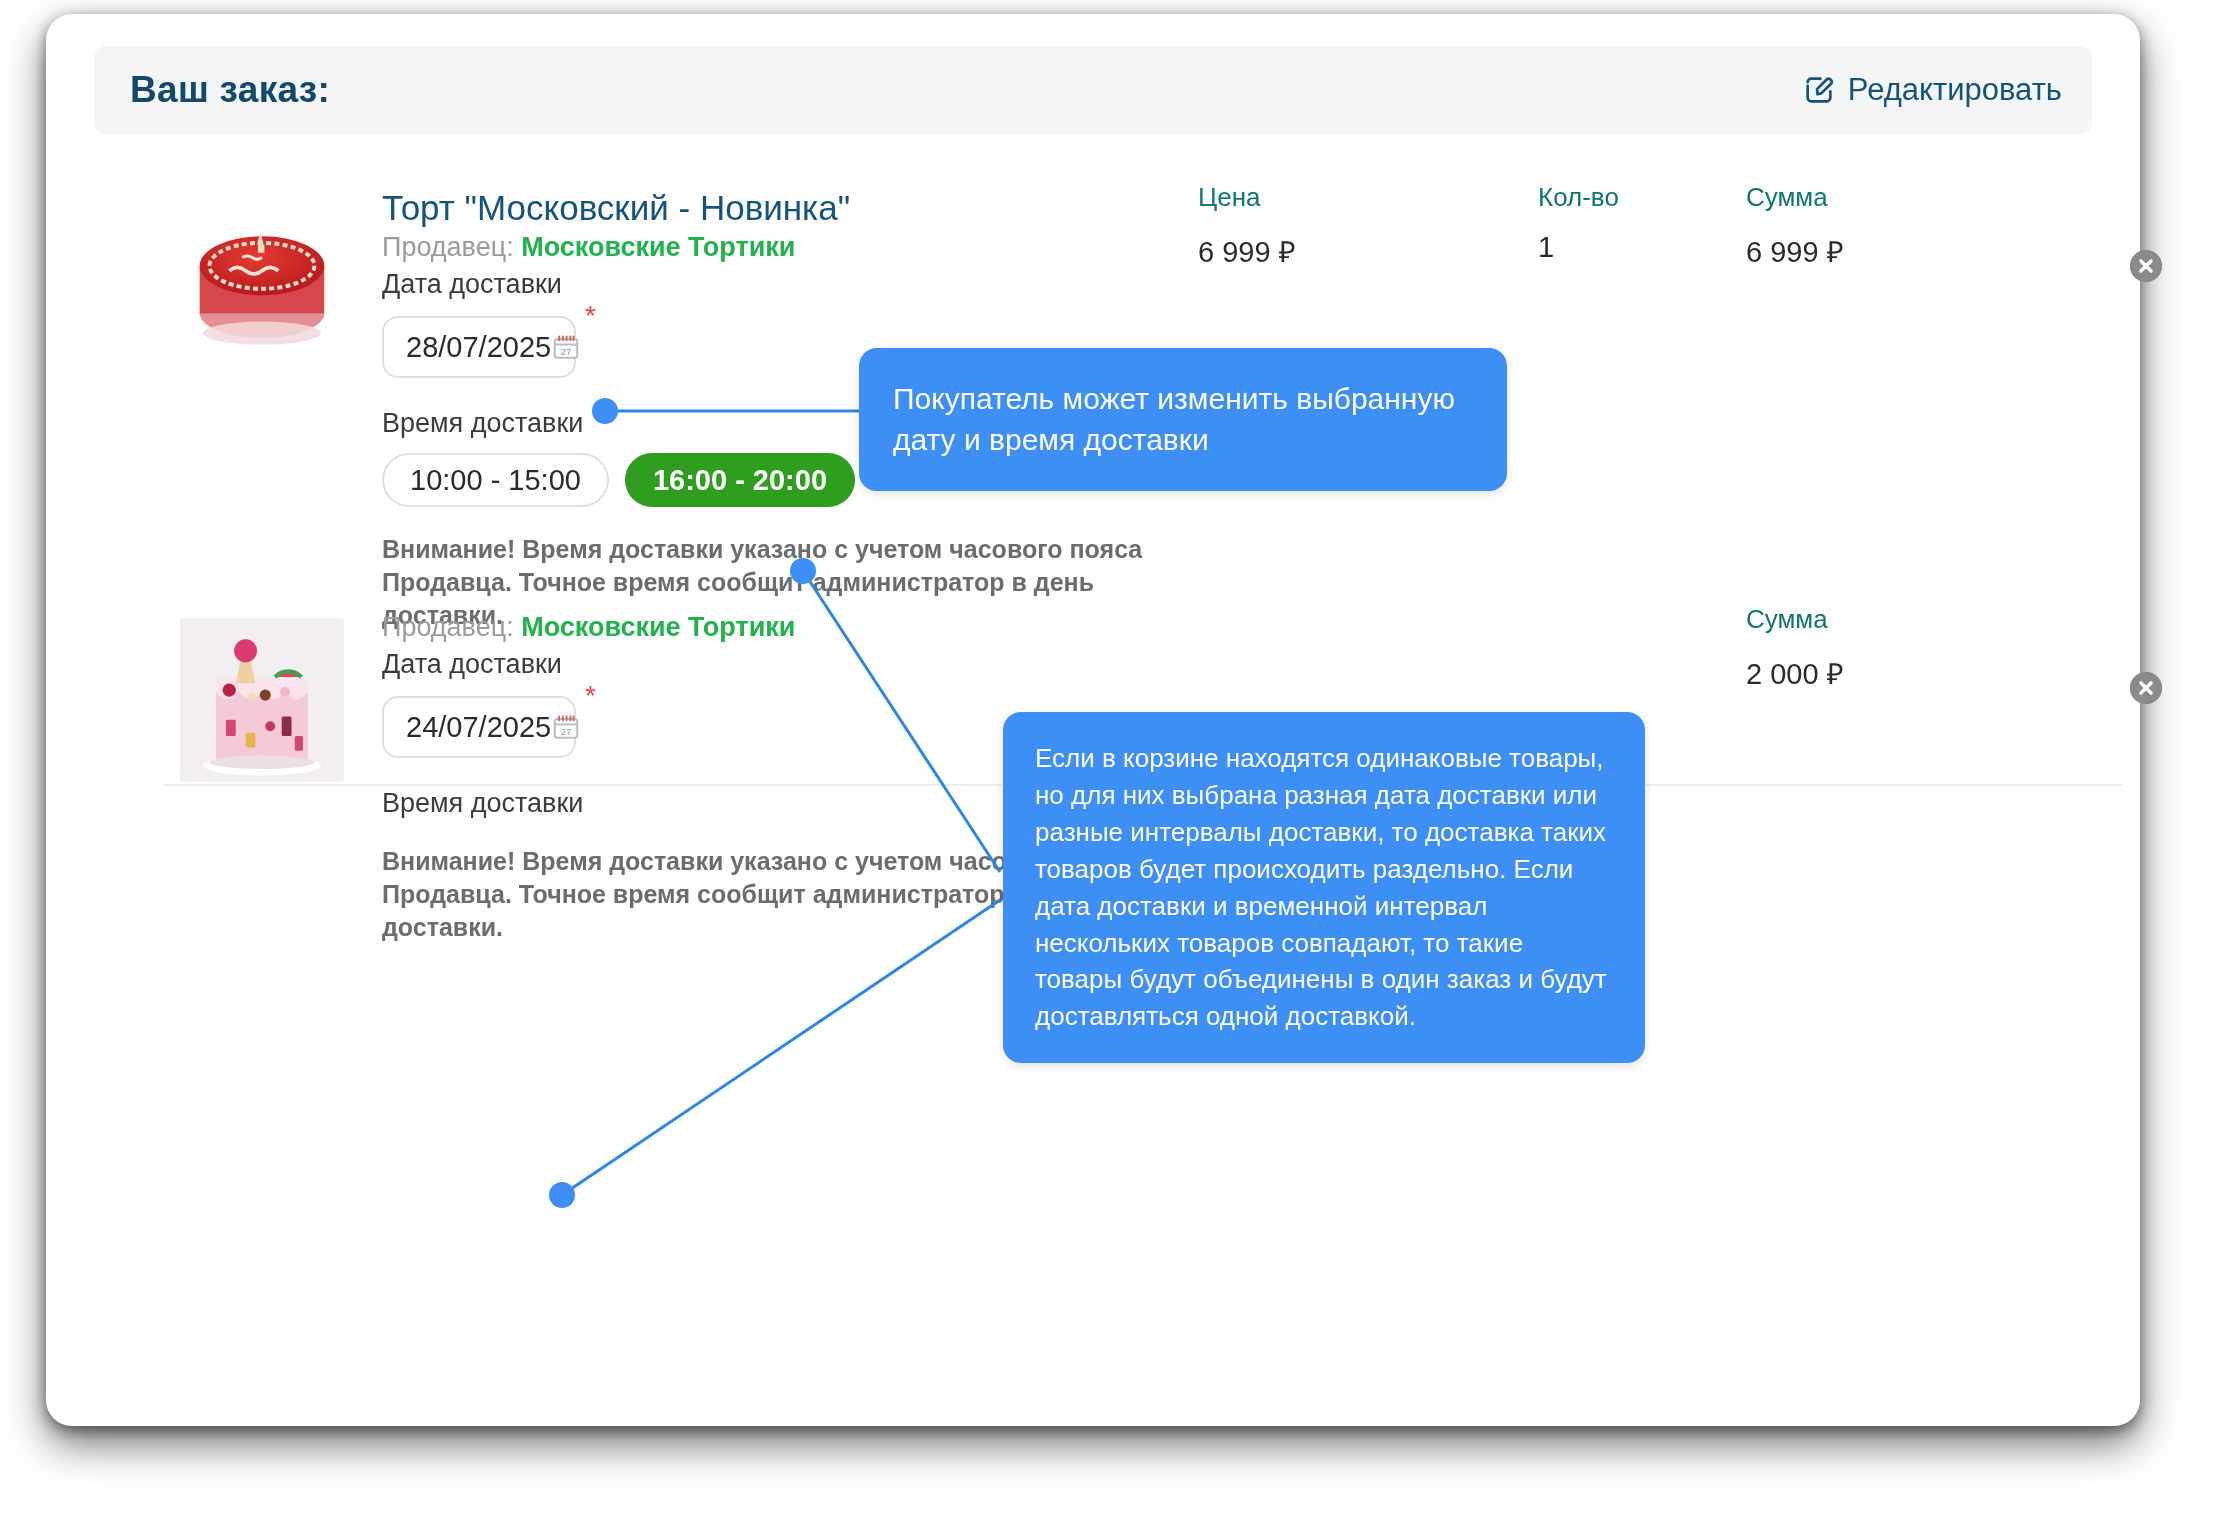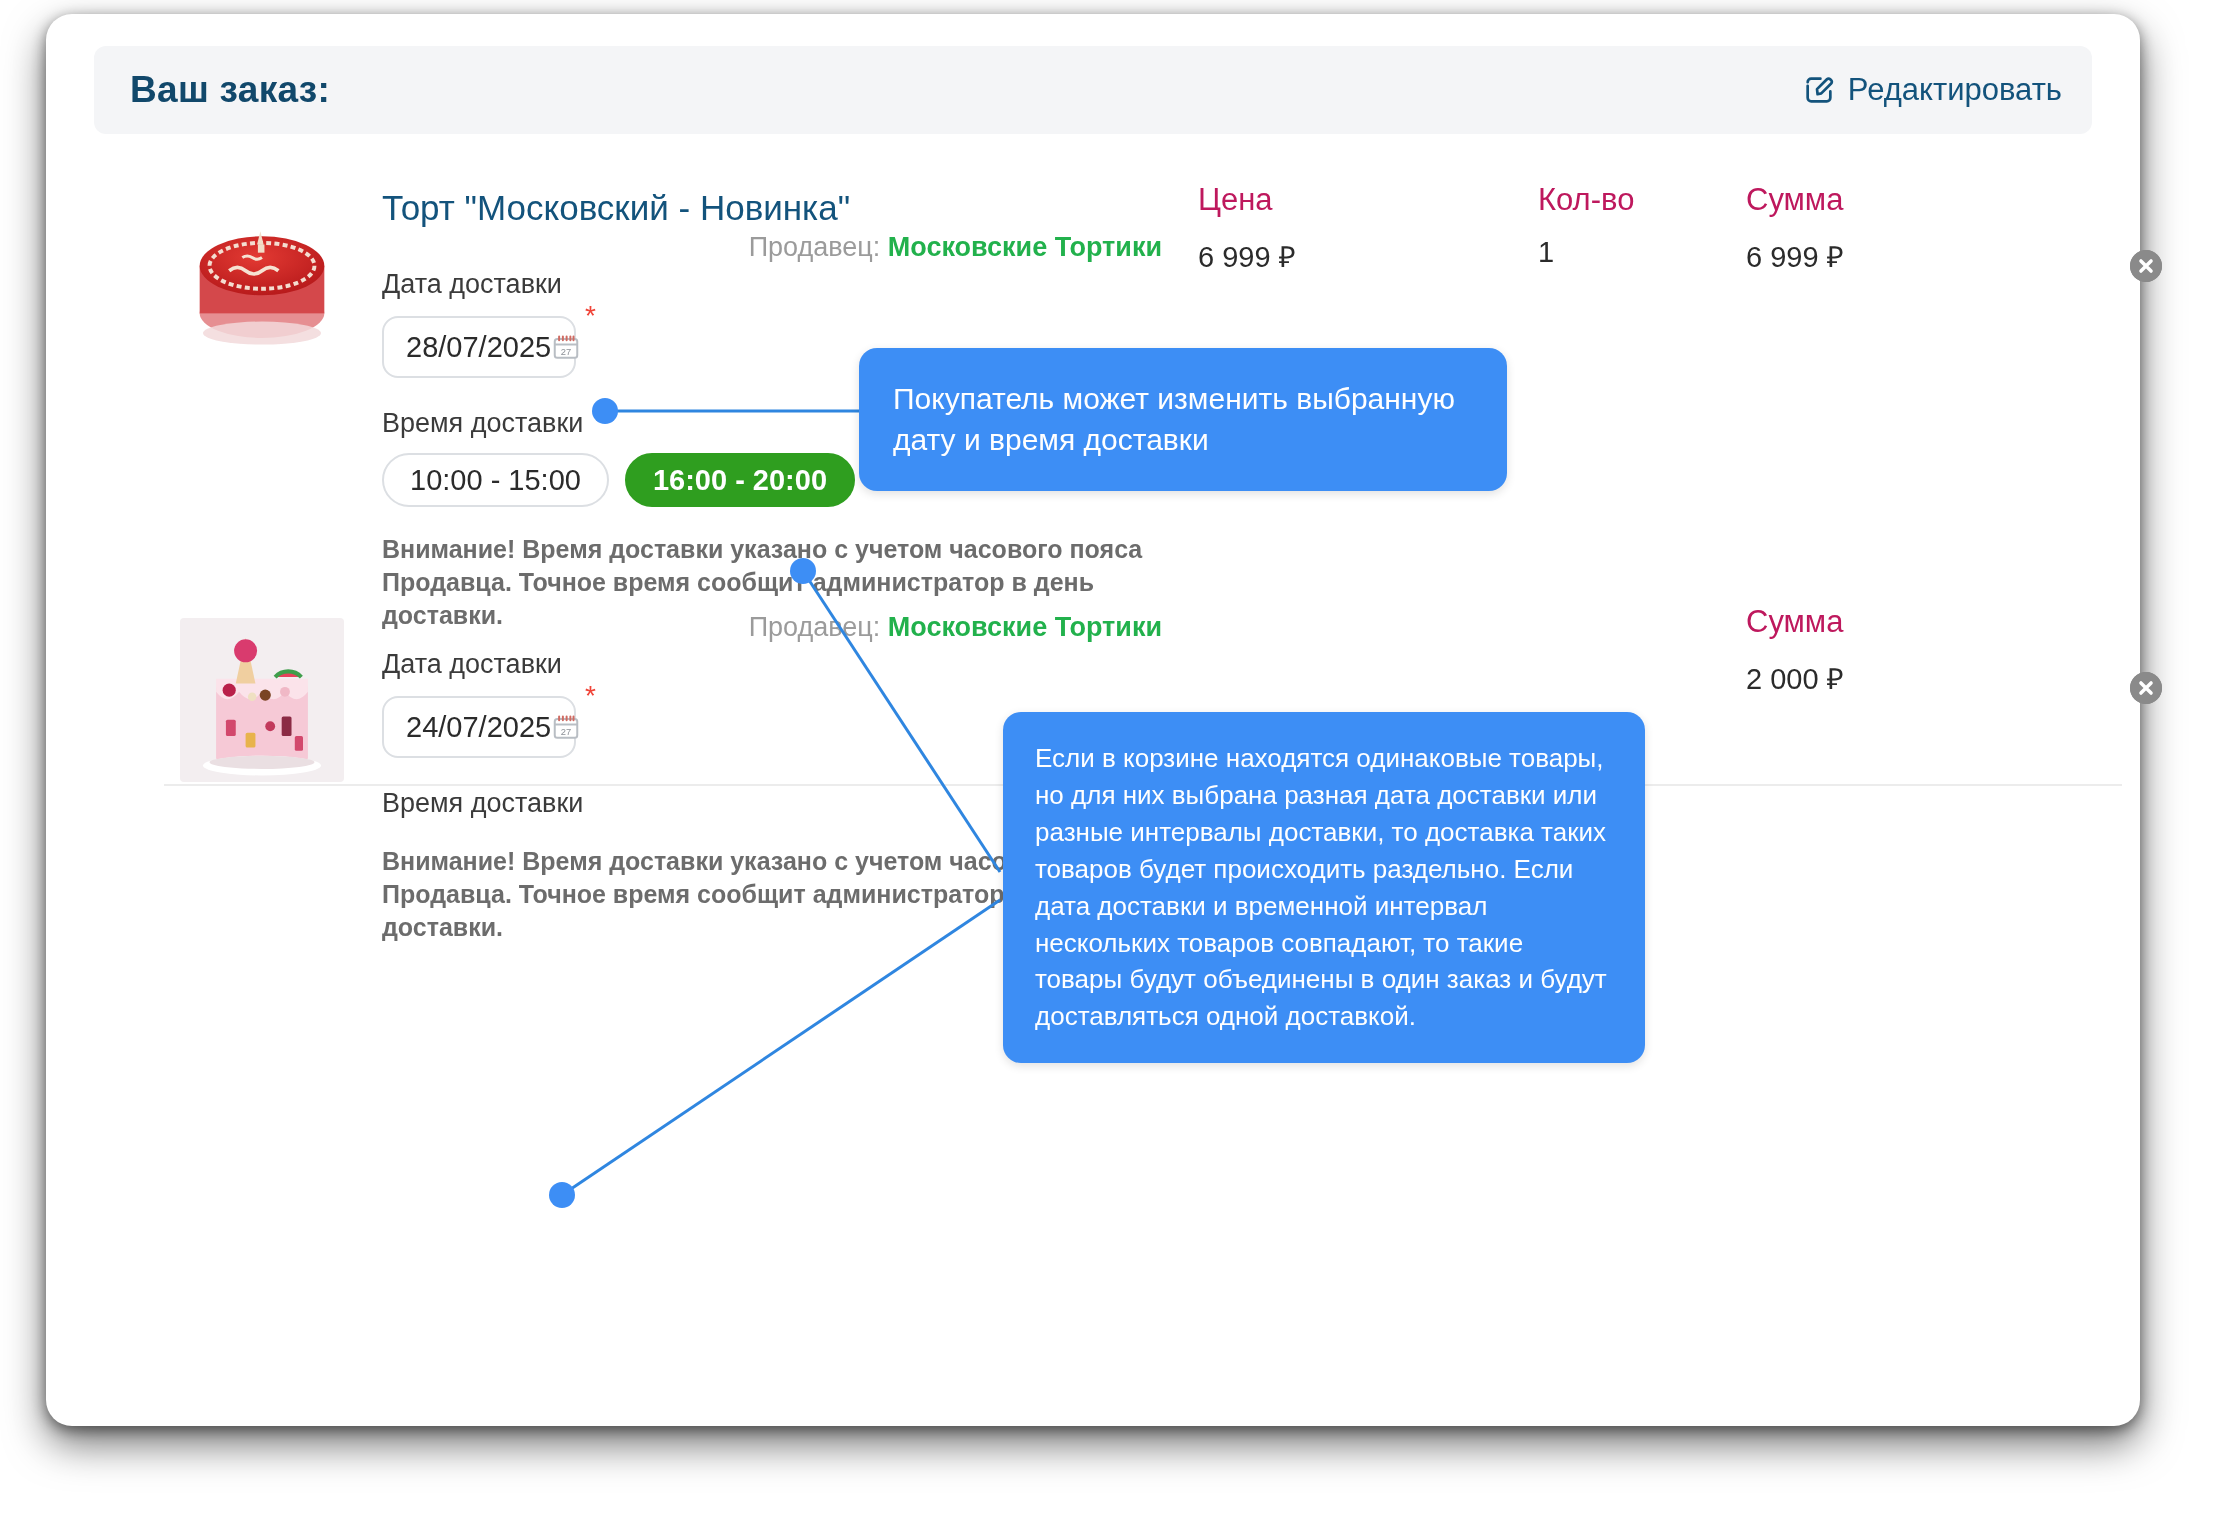--- a/index.html
+++ b/index.html
@@ -90,21 +90,20 @@
     color: #13537c;
     font-weight: normal;
     white-space: nowrap;
     margin-bottom: 4px;
   }
   .seller-line {
     font-size: 27px;
     color: #9b9b9b;
     white-space: nowrap;
     margin-bottom: 6px;
-    text-align: right;
   }
   .seller-name { color: #22b14c; font-weight: bold; }
   .field-label {
     font-size: 27px;
     color: #3b3b3b;
     margin-bottom: 16px;
     white-space: nowrap;
   }
 
   .date-field {
@@ -159,22 +158,22 @@
     font-size: 25px;
     line-height: 1.32;
     font-weight: bold;
     color: #6c6c6c;
     max-width: 780px;
   }
 
   
   .col { position: absolute; }
   .col-head {
-    font-size: 31px;
-    color: #be185d;
+    font-size: 26px;
+    color: #0f766e;
     margin-bottom: 18px;
     white-space: nowrap;
   }
   .col-val {
     font-size: 29px;
     color: #2b2b2b;
     white-space: nowrap;
   }
   .col-price { left: 1152px; }
   .col-qty   { left: 1492px; }

